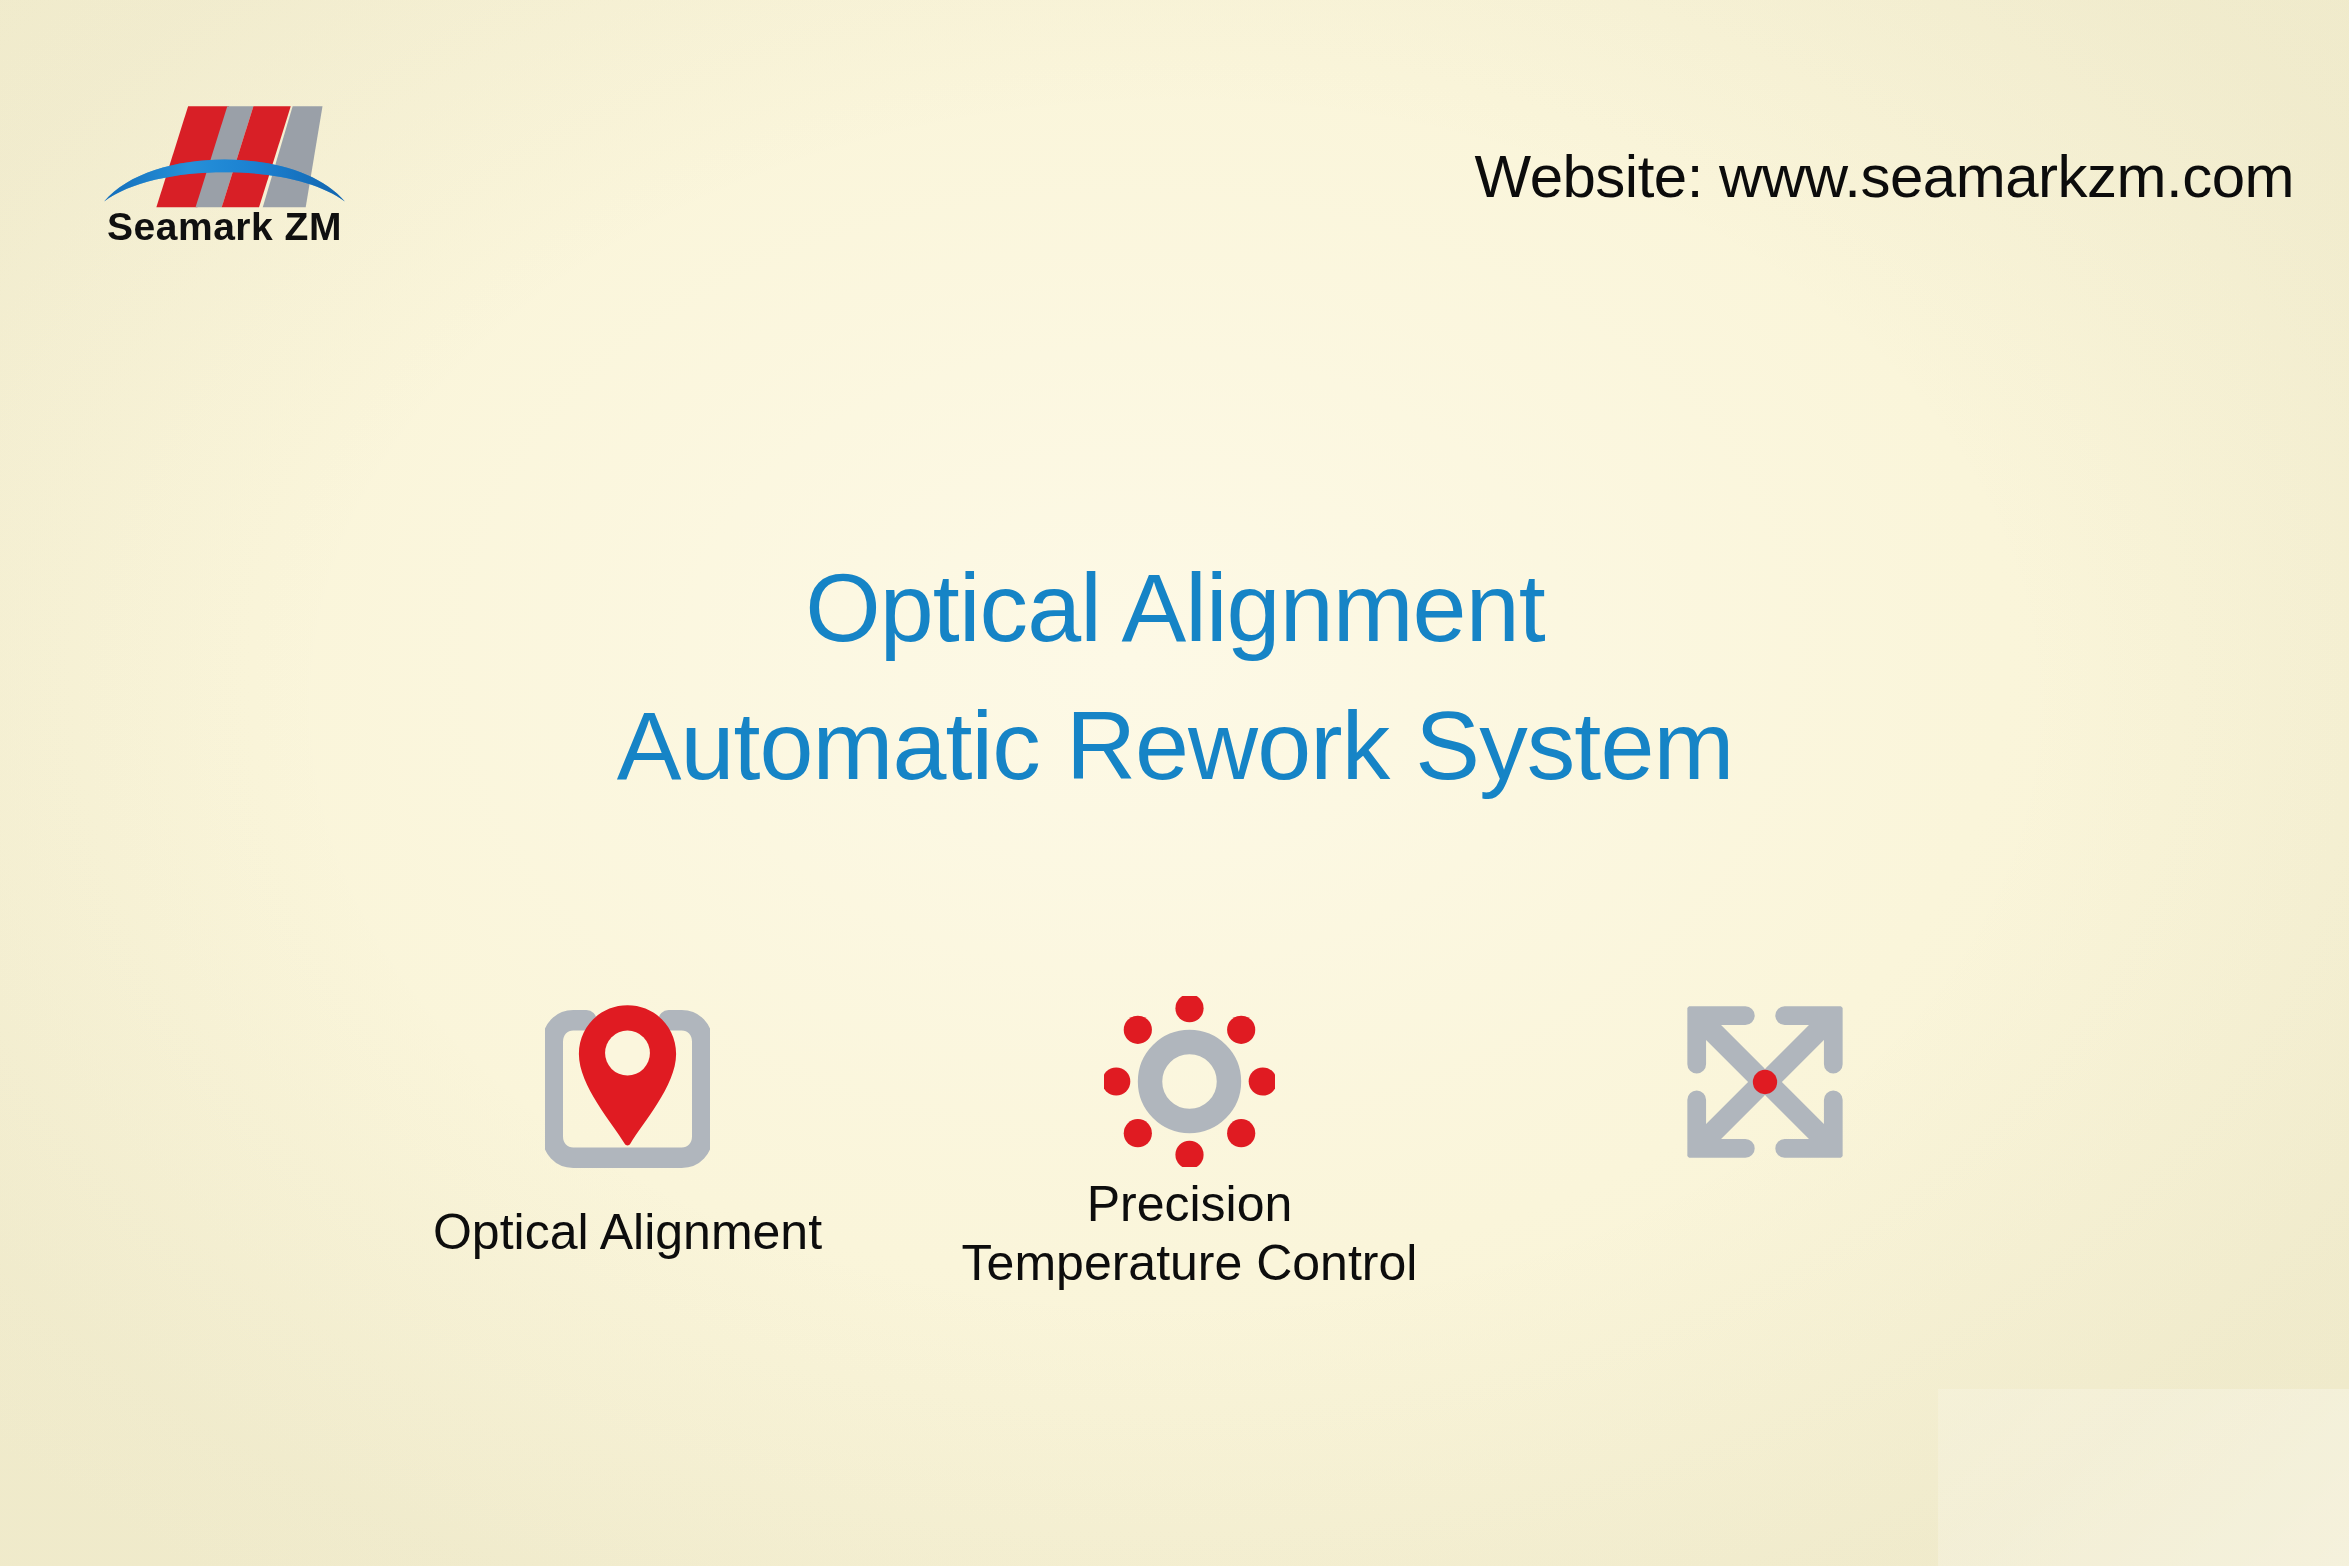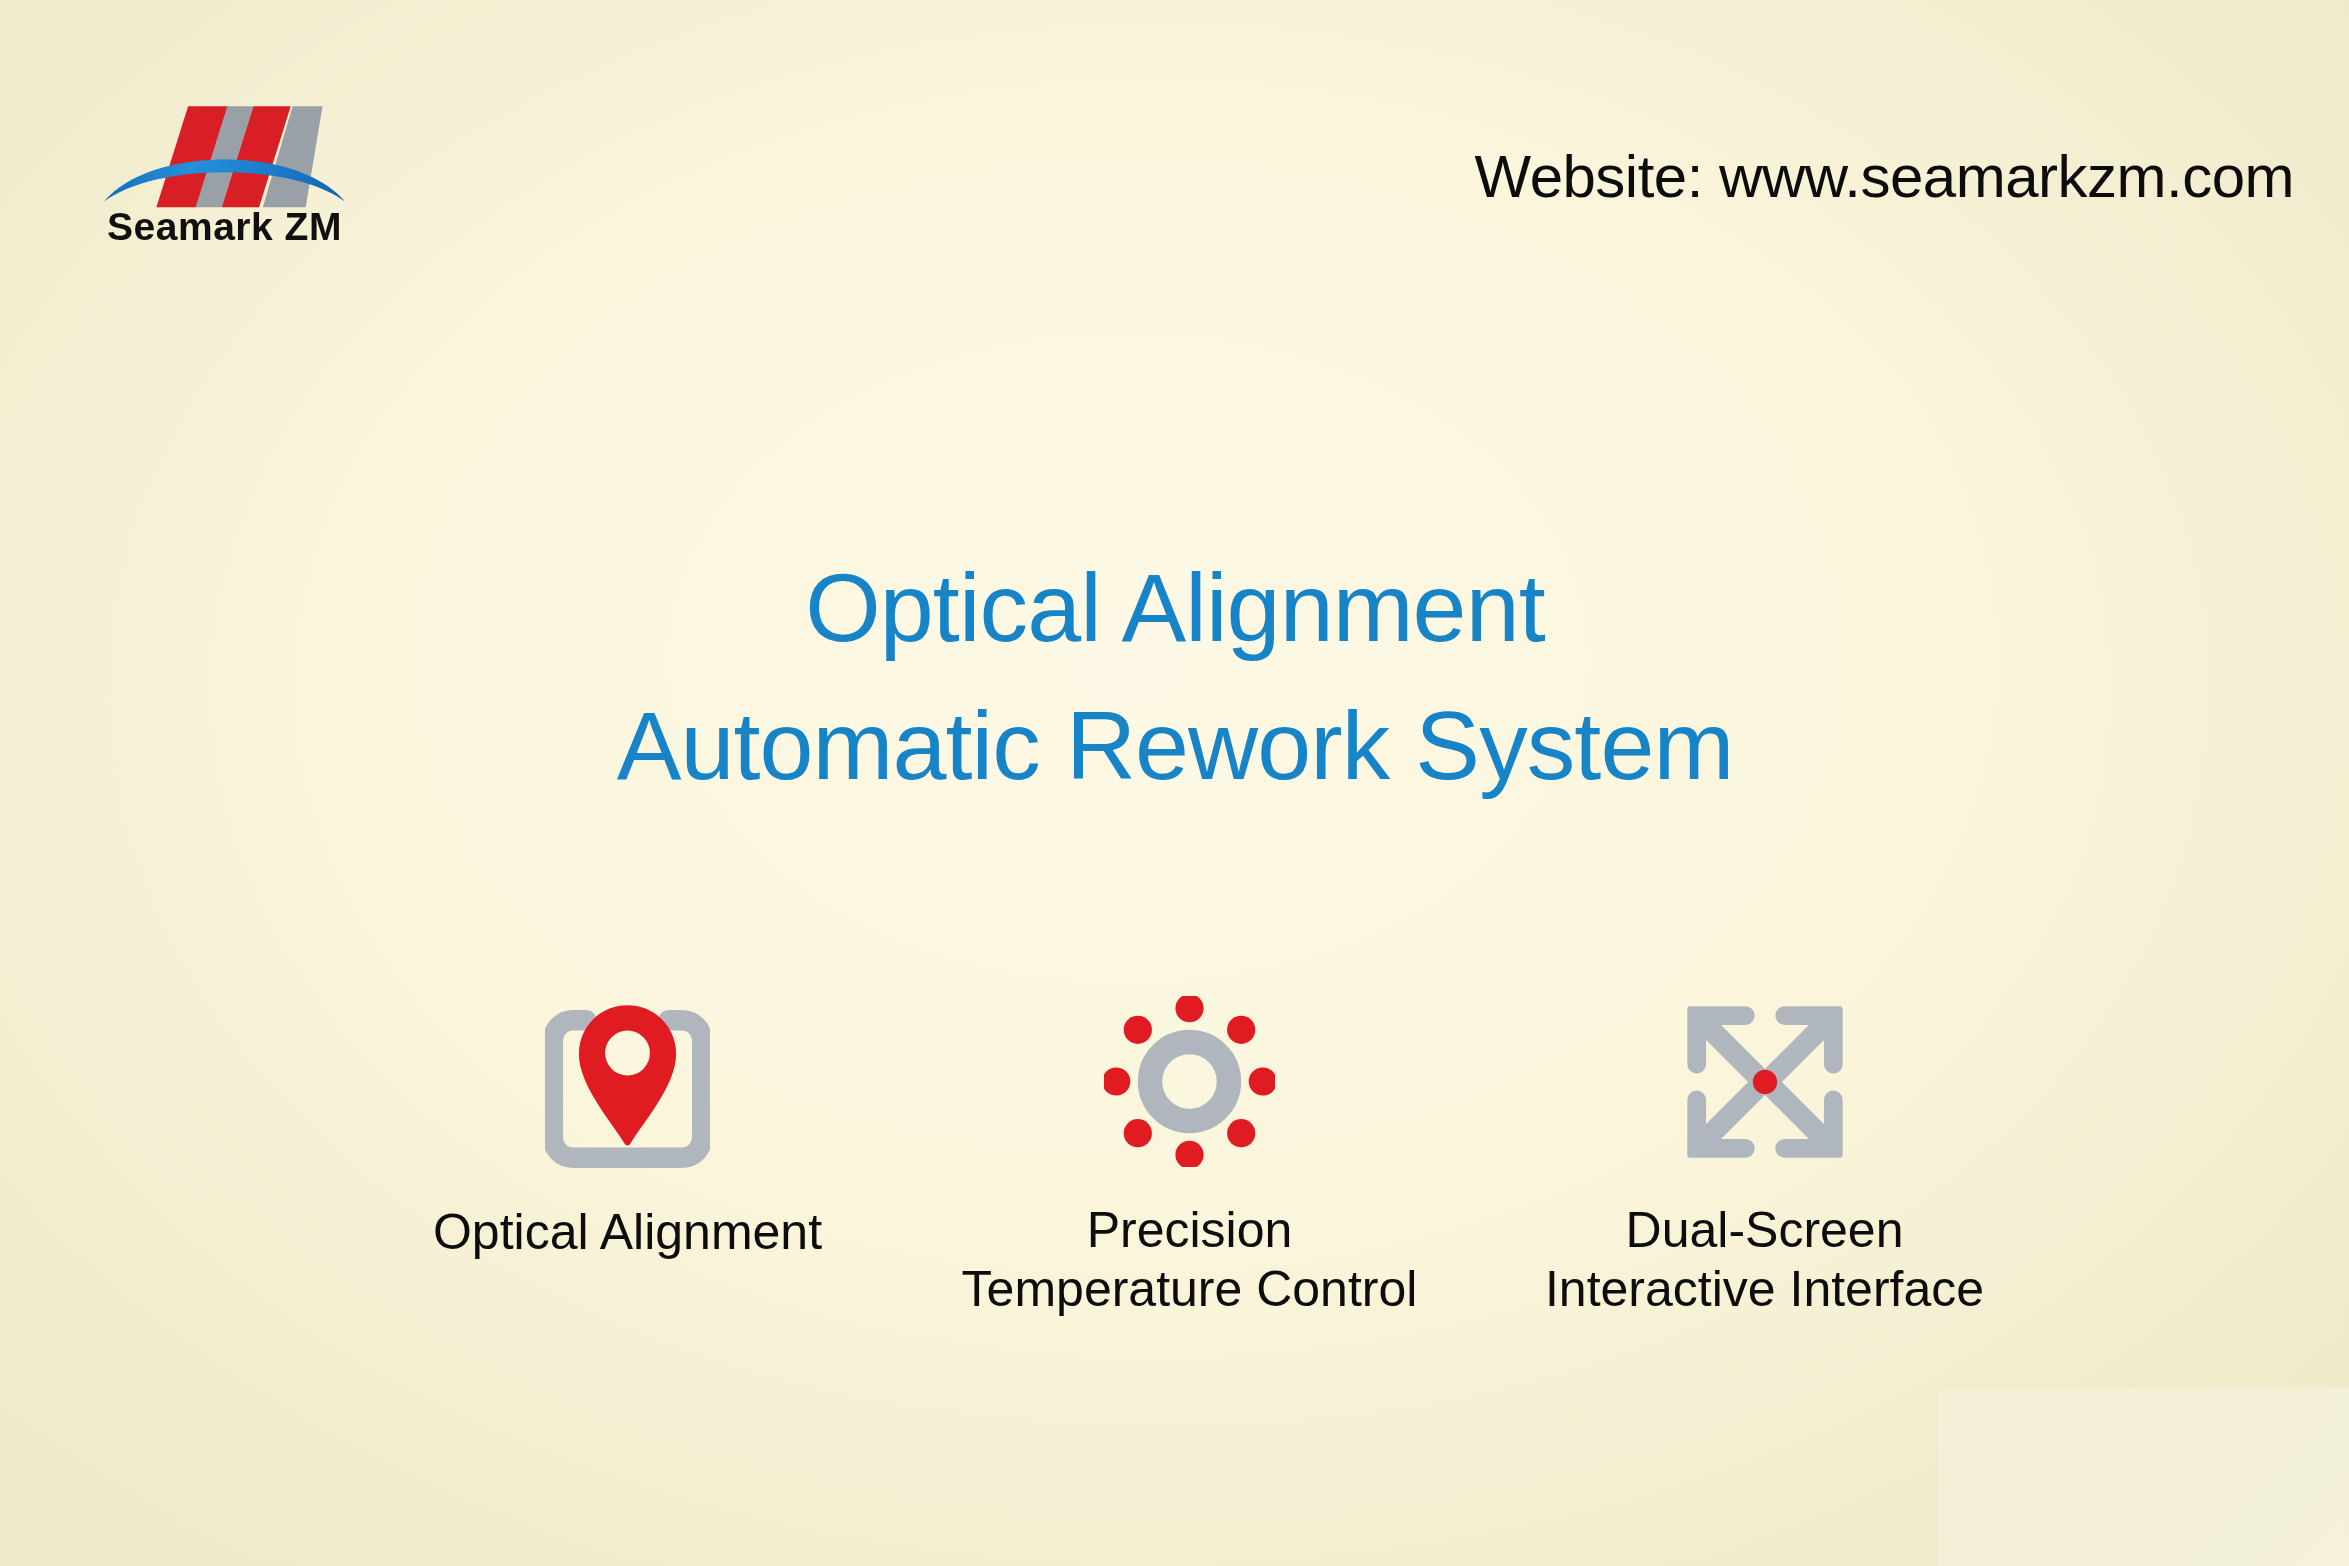--- a/index.html
+++ b/index.html
@@ -113,21 +113,20 @@
   }
   .feature-icon {
     width: 178px;
     height: 187px;
     display: flex;
     align-items: center;
     justify-content: center;
   }
   .feature-icon svg { display: block; }
   .feature-label {
-    margin-top: 26px;
     text-align: center;
     color: #0d0d0d;
     font-size: 50px;
     line-height: 1.18;
     font-family: "Liberation Sans", sans-serif;
     white-space: pre-line;
   }
   .feature:nth-child(1) .feature-label { margin-top: 28px; }
   .feature:nth-child(2) .feature-icon { height: 187px; }
   .feature:nth-child(3) { transform: translateX(13px); }
@@ -224,19 +223,17 @@
 
             <path d="M12,174 H72 A10,10 0 0 0 72,154 H46 L92,108 A11,11 0 0 0 76,92 L30,138 V112
                      A10,10 0 0 0 10,112 V172 A10,10 0 0 0 12,174 Z"></path>
 
             <path d="M174,174 H114 A10,10 0 0 1 114,154 H140 L94,108 A11,11 0 0 1 110,92 L156,138 V112
                      A10,10 0 0 1 176,112 V172 A10,10 0 0 1 174,174 Z"></path>
           </g>
           <circle cx="93" cy="93" r="13" fill="#e01b22"></circle>
         </svg>
       </div>
-      <div class="feature-label">Dual-Screen
-Interactive Interface</div>
     </div>
 
   </div>
 </div>
 
 
 </body></html>

